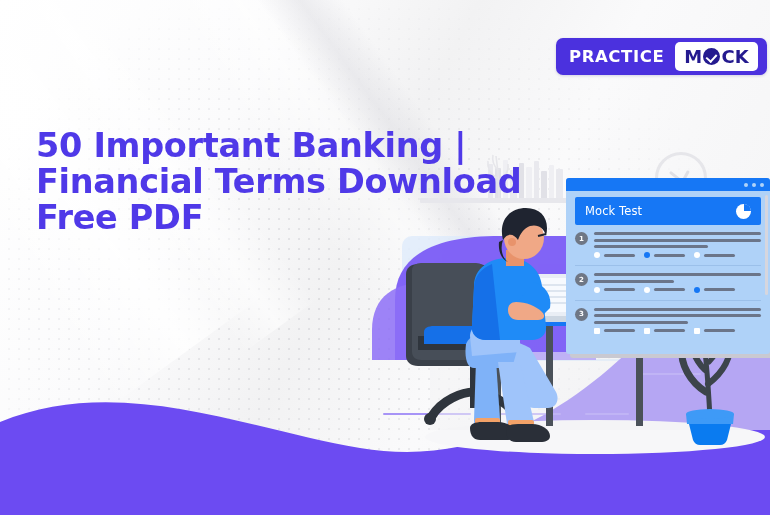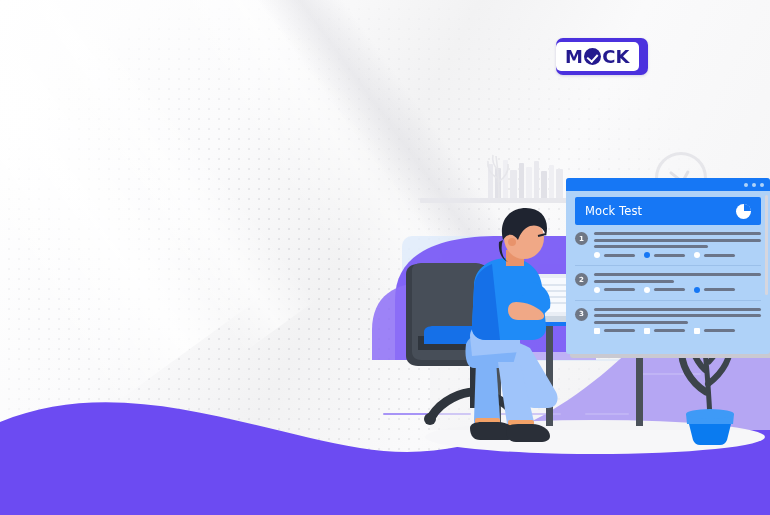--- a/index.html
+++ b/index.html
@@ -470,22 +470,26 @@
               <span class="sq"></span>
               <span class="opt-line"></span>
             </div>
         </div>
       </div>
 
       <div class="scrollbar"></div>
     </div>
   </div>
 
+  <div class="headline">50 Important Banking |
+Financial Terms Download
+Free PDF</div>
 
   <div class="logo">
+    <span class="logo-practice">PRACTICE</span>
     <span class="logo-mockbox">
       <span class="logo-m">M</span>
       <span class="logo-o"></span>
       <span class="logo-ck">CK</span>
     </span>
   </div>
 
 </div>
 
 </body></html>

